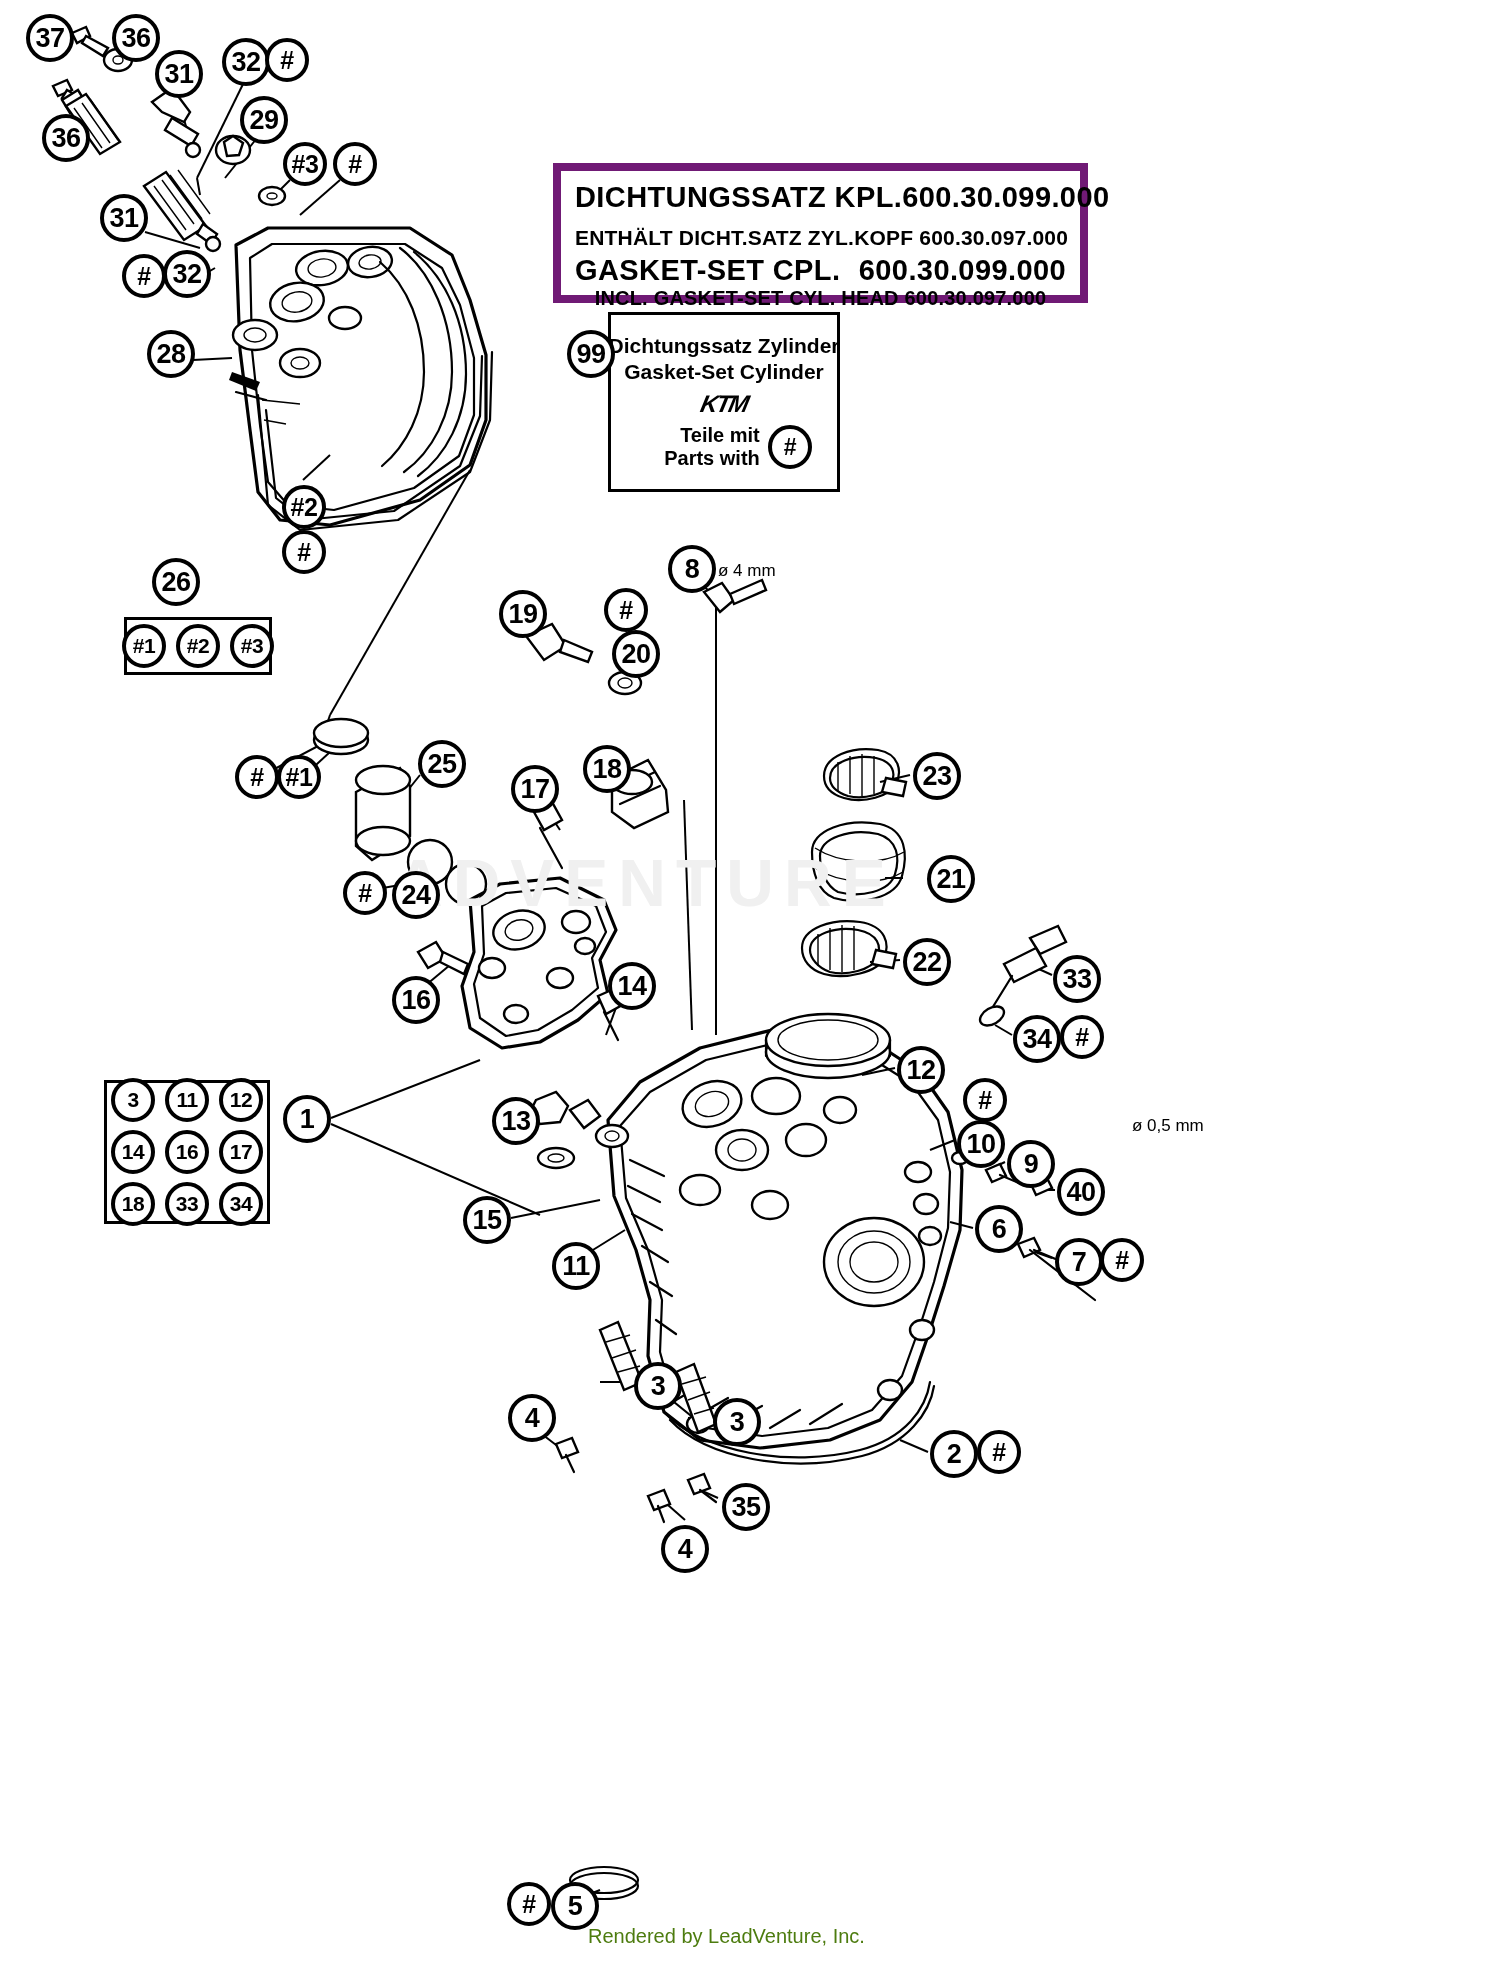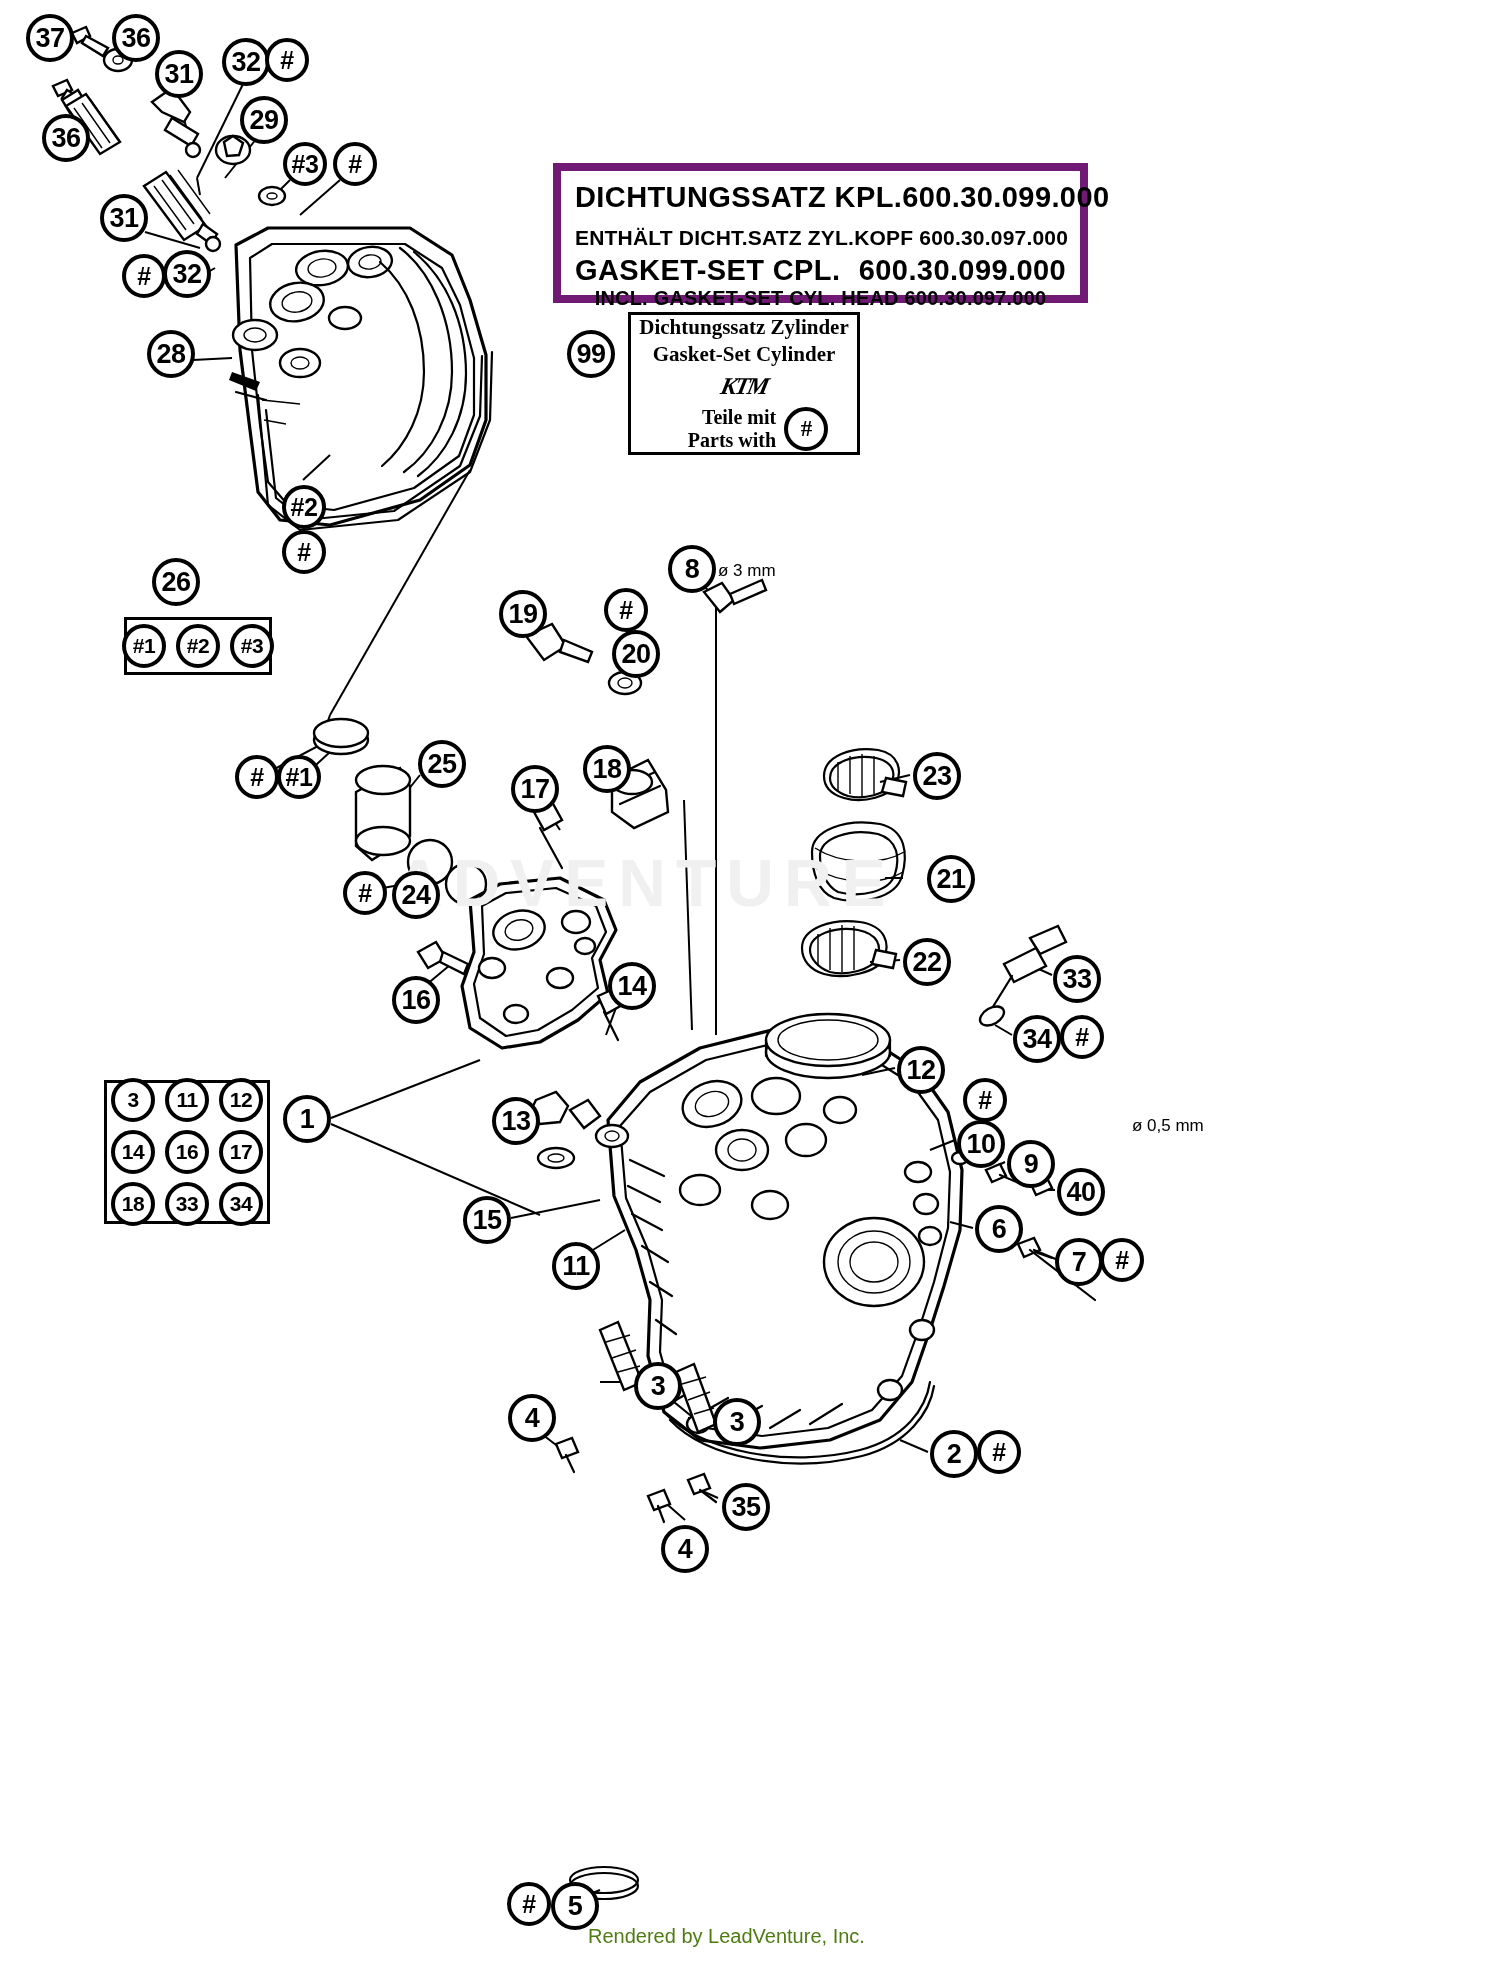--- a/index.html
+++ b/index.html
@@ -452,21 +452,21 @@
     </div>
     <div class="l2">ENTHÄLT DICHT.SATZ ZYL.KOPF 600.30.097.000</div>
     <div class="row" style="margin-top:4px;">
       <span class="l3">GASKET-SET CPL.</span>
       <span class="l3">600.30.099.000</span>
     </div>
     <div class="l4">INCL. GASKET-SET CYL. HEAD 600.30.097.000</div>
   </div>
 
   <div class="cal sz-l" style="left:567px;top:330px;">99</div>
-  <div class="zylbox" style="left:628px;top:312px;width:232px;height:143px;font-family:Liberation Serif, serif;">
+  <div class="zylbox" style="left:608px;top:312px;width:232px;height:180px;">
     <div class="t">Dichtungssatz Zylinder</div>
     <div class="t">Gasket-Set Cylinder</div>
     <div class="ktm">KTM</div>
     <div class="pw">
       <div class="pwtxt">
         <div>Teile mit</div>
         <div>Parts with</div>
       </div>
       <div class="chip">#</div>
     </div>
@@ -488,21 +488,21 @@
       <div class="chip small">12</div>
       <div class="chip small">14</div>
       <div class="chip small">16</div>
       <div class="chip small">17</div>
       <div class="chip small">18</div>
       <div class="chip small">33</div>
       <div class="chip small">34</div>
     </div>
   </div>
 
-  <div class="note" style="left:718px;top:561px;">ø 3 mm</div>
+  <div class="note" style="left:718px;top:561px;">ø 4 mm</div>
   <div class="note" style="left:1104px;top:1116px;margin-left:28px;">ø 0,5 mm</div>
 
   <div id="callout-layer">
       <div class="cal sz-l" style="left: 26px; top: 14px;">37</div>
       <div class="cal sz-l" style="left: 112px; top: 14px;">36</div>
       <div class="cal sz-l" style="left: 155px; top: 50px;">31</div>
       <div class="cal sz-l" style="left: 222px; top: 38px;">32</div>
       <div class="cal sz-m" style="left: 265px; top: 38px;">#</div>
       <div class="cal sz-l" style="left: 240px; top: 96px;">29</div>
       <div class="cal sz-l" style="left: 42px; top: 114px;">36</div>

